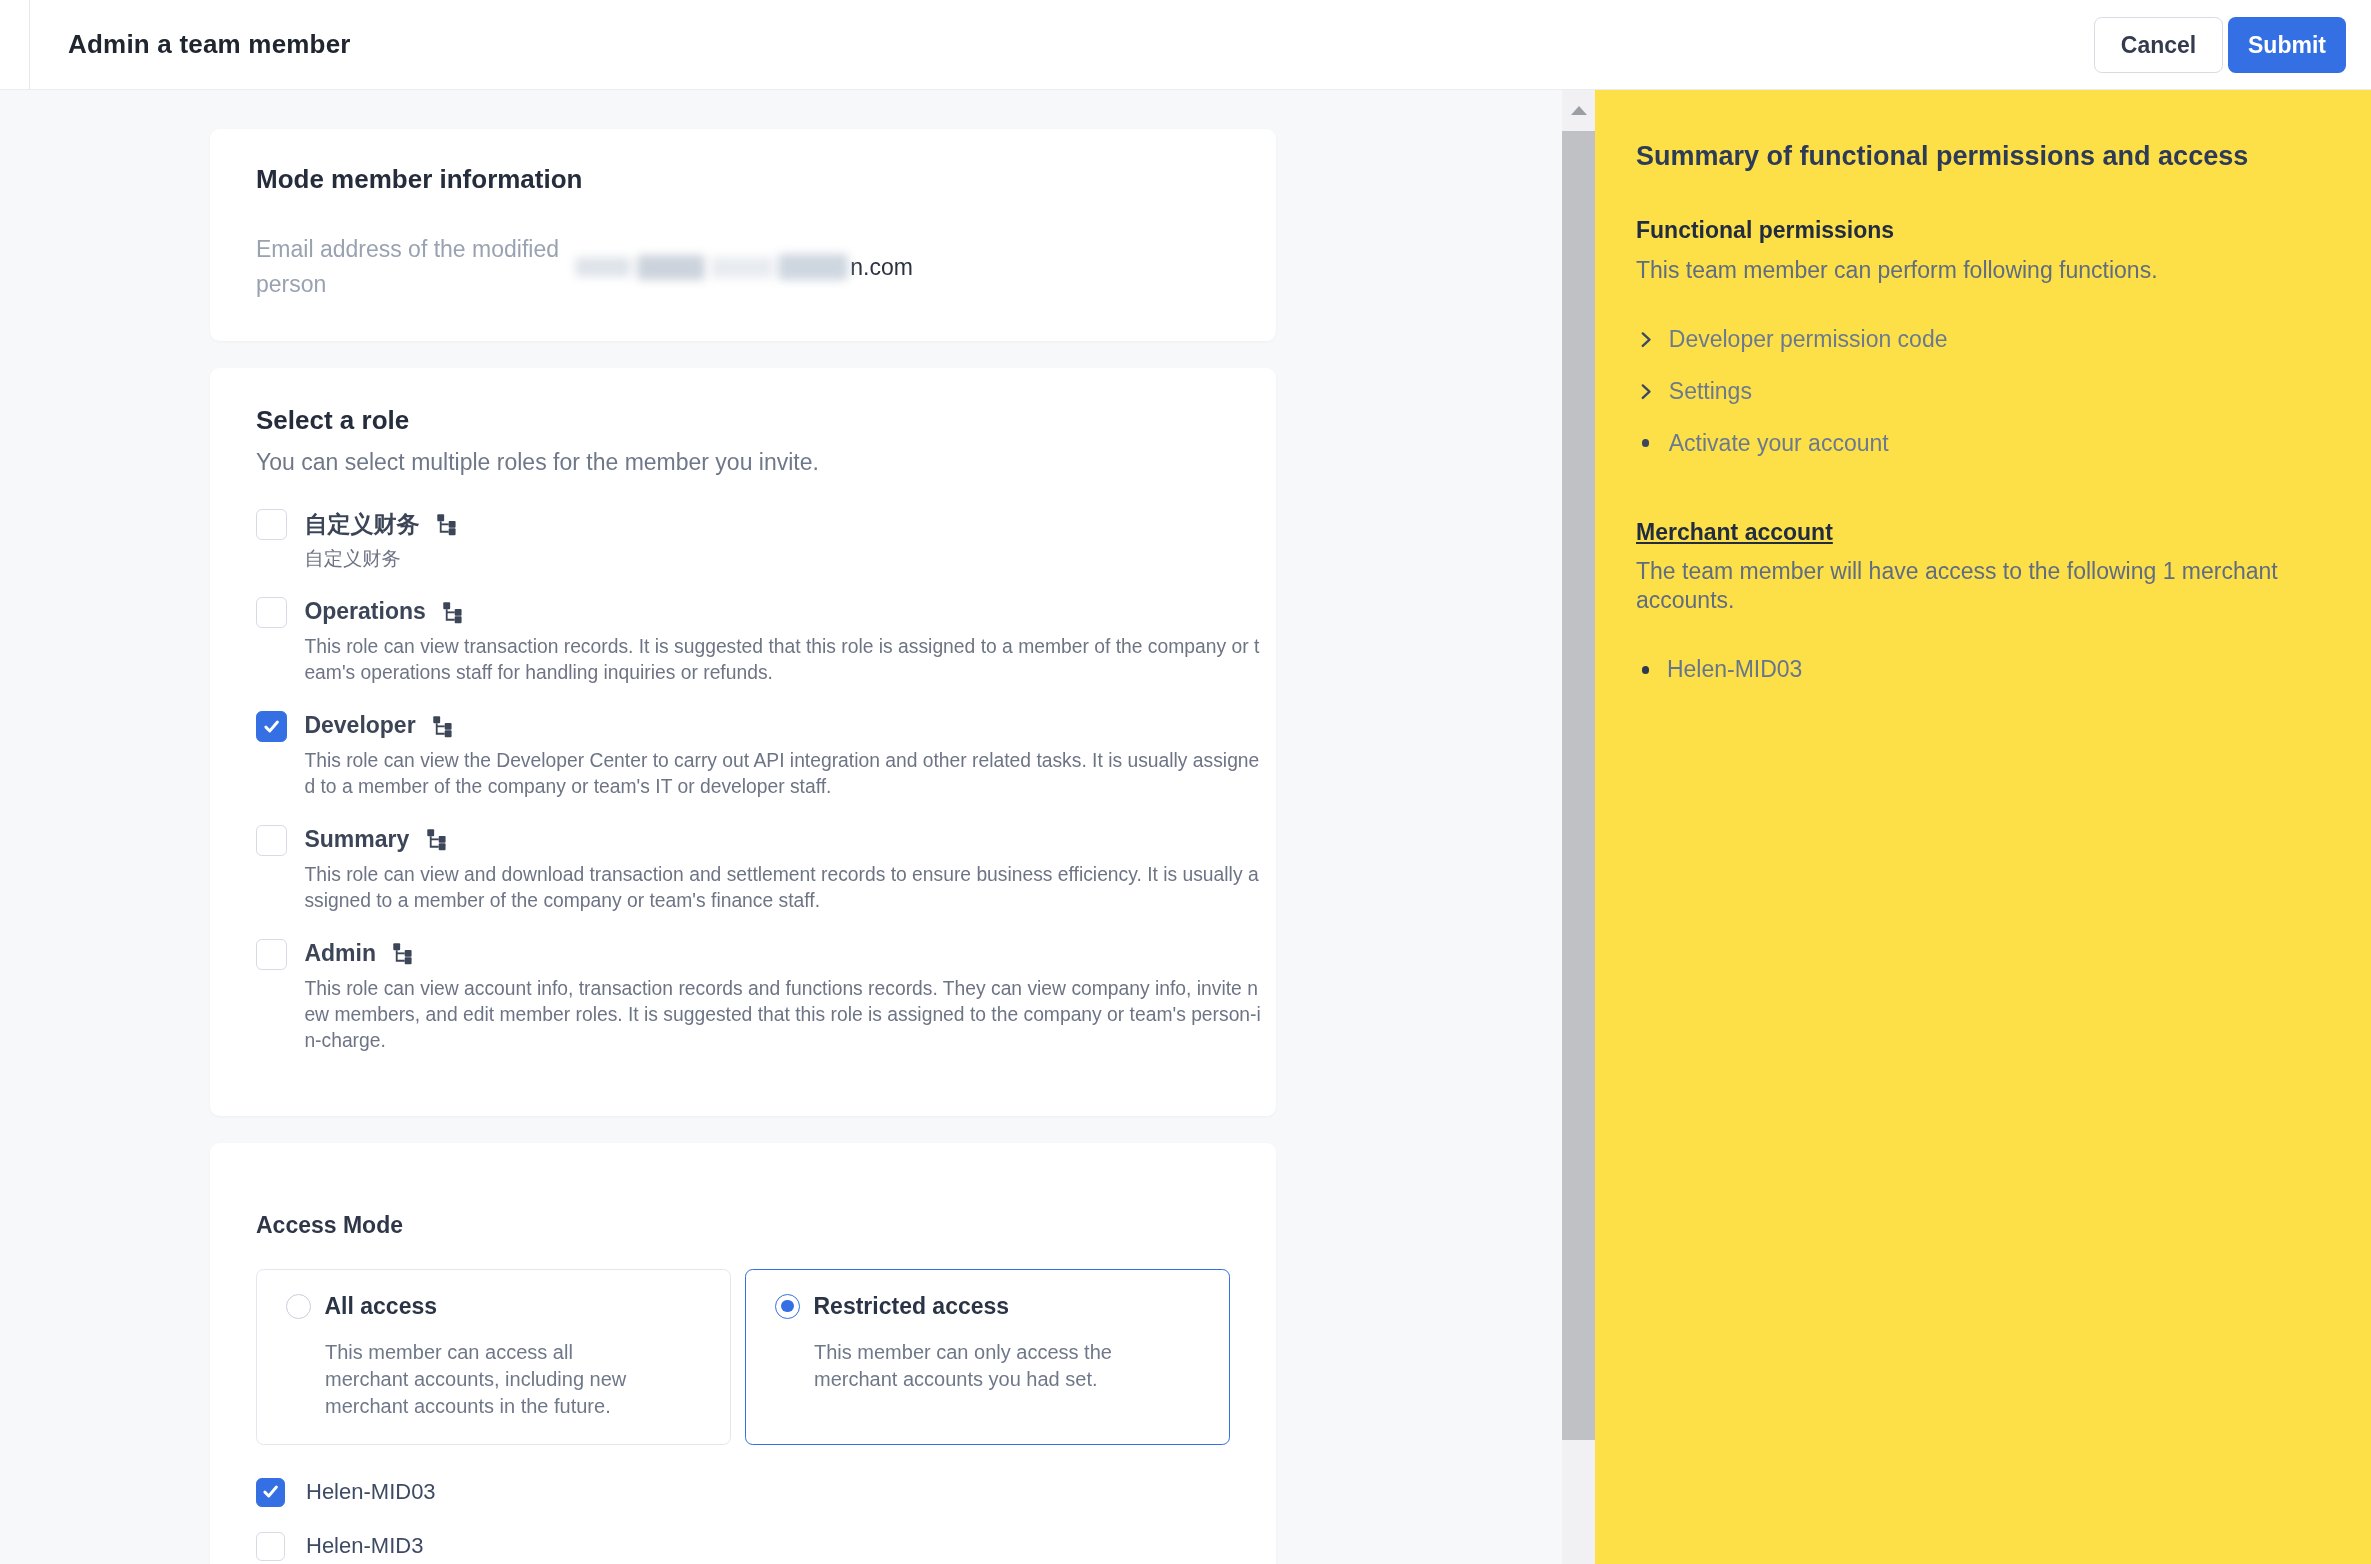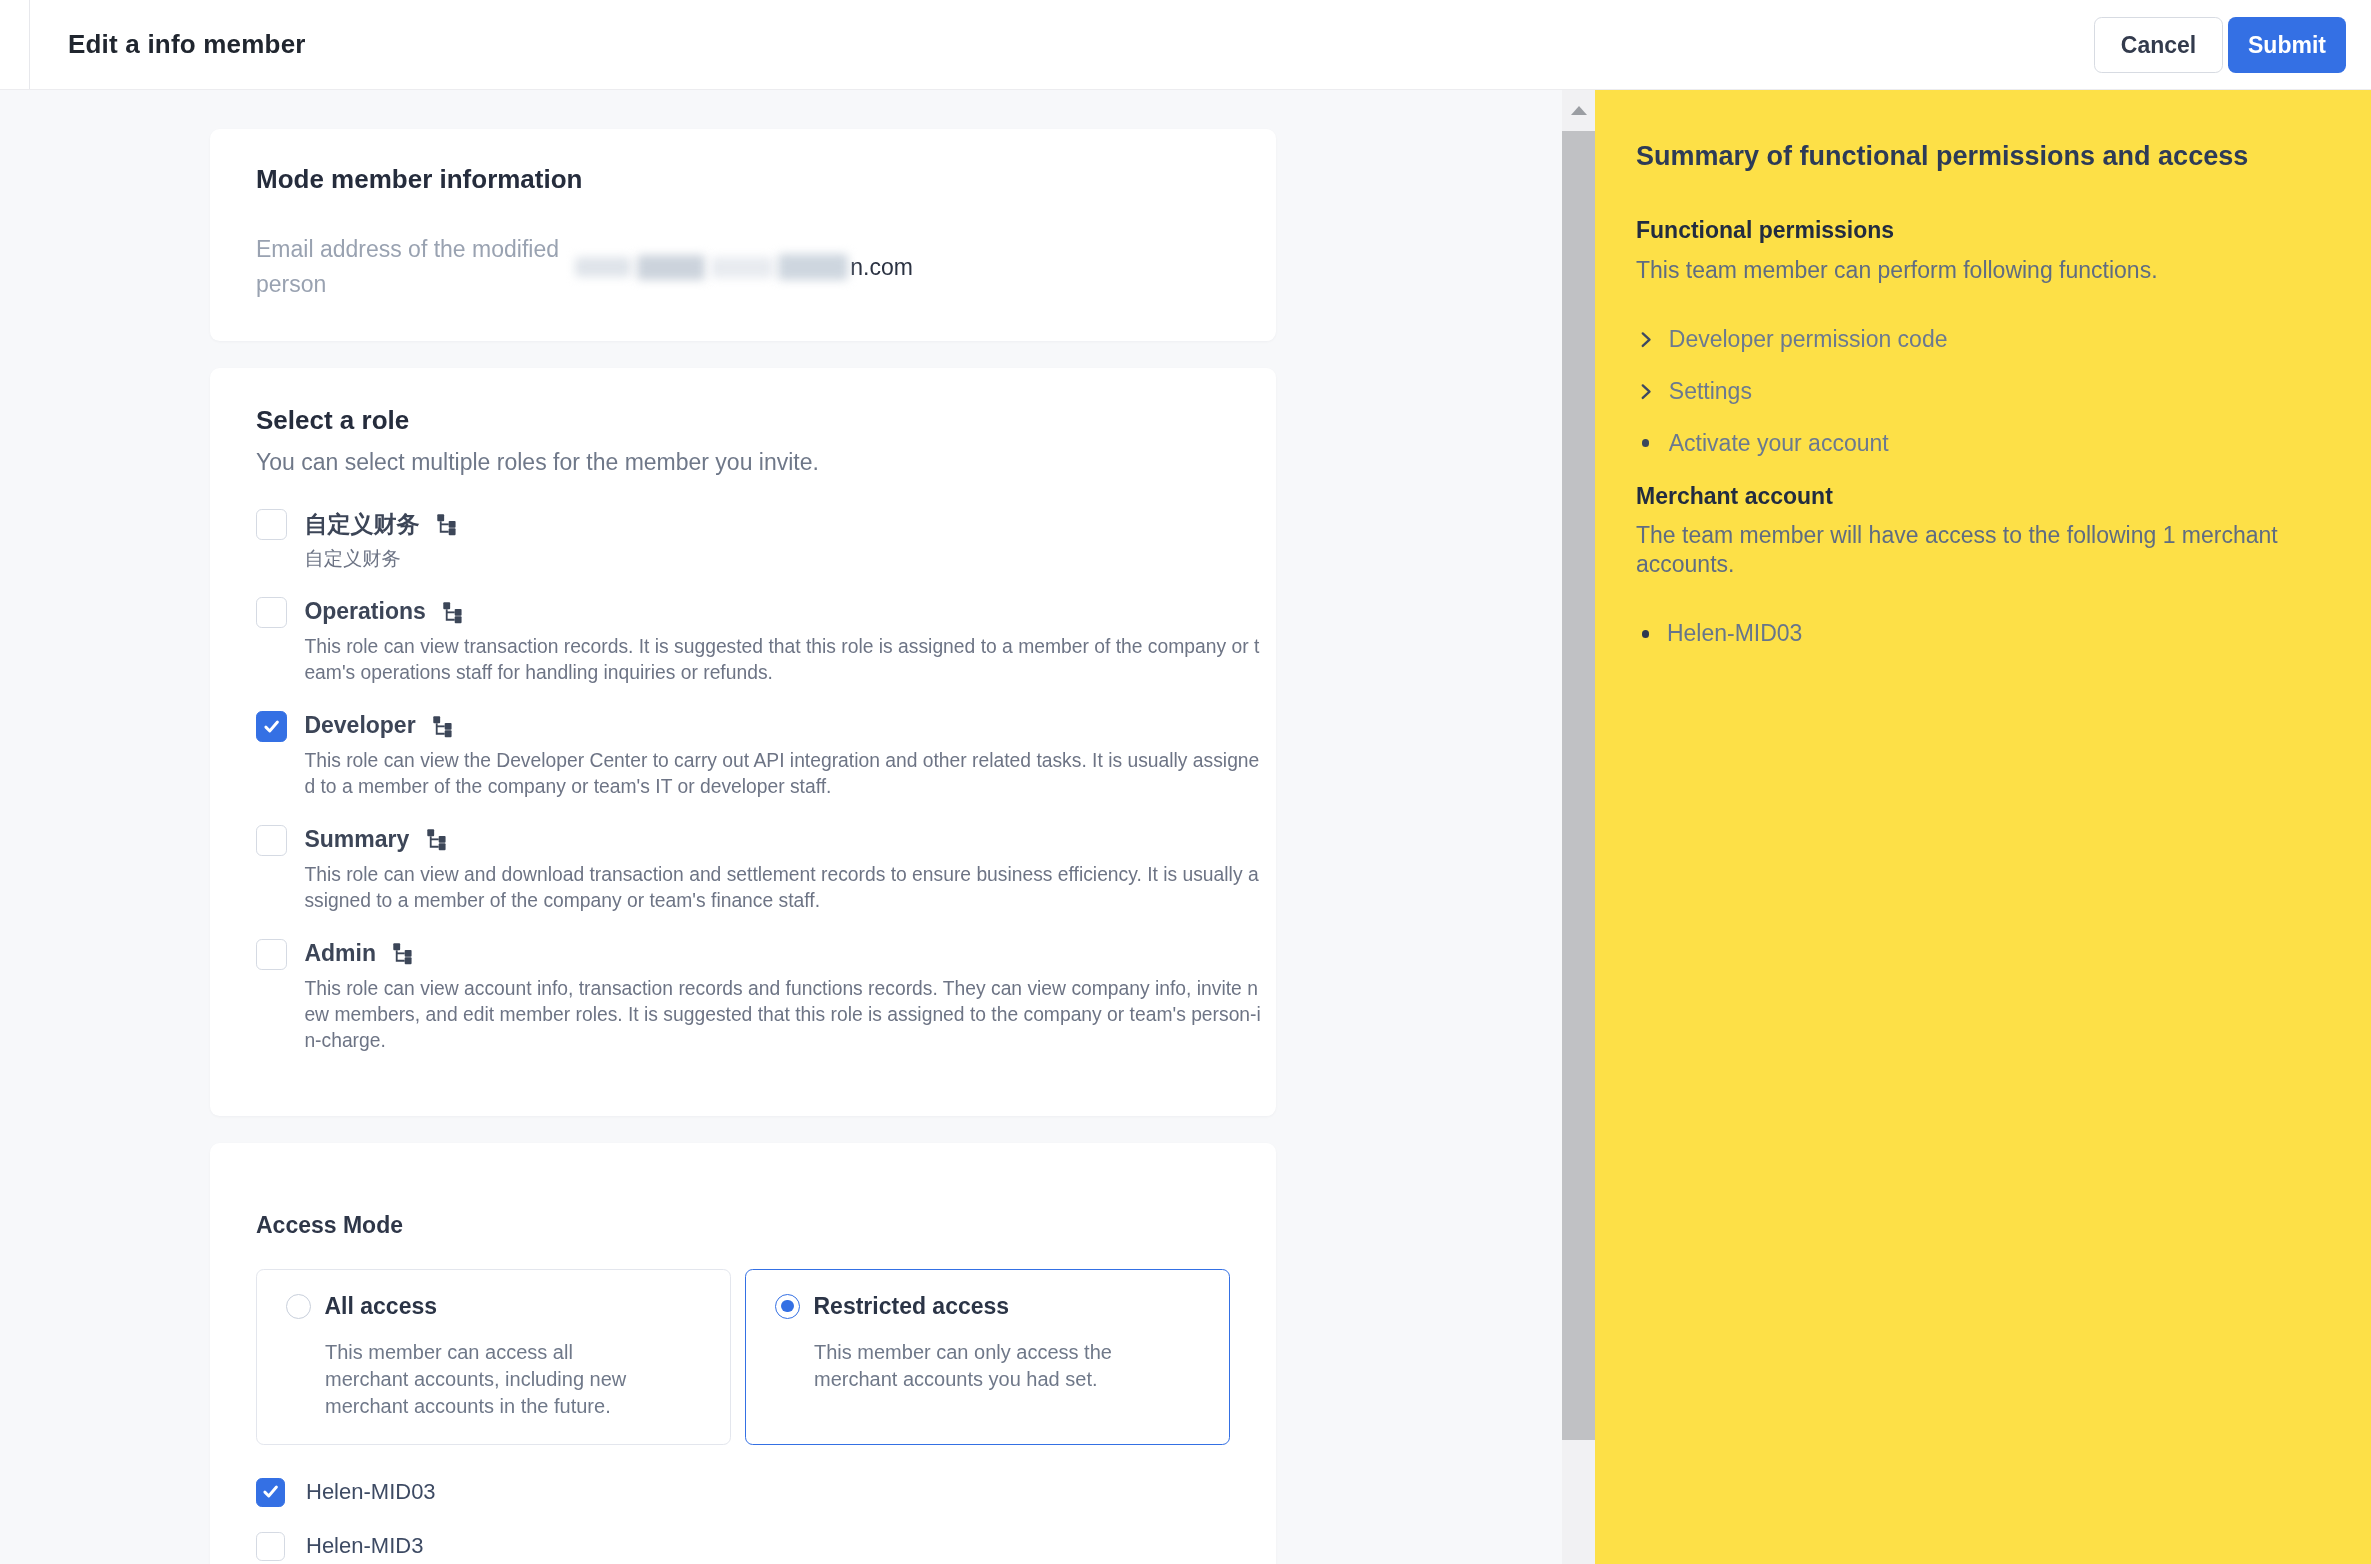--- a/index.html
+++ b/index.html
@@ -81,32 +81,32 @@
   
   .summary-title { font-size:27px; line-height:33px; font-weight:700; color:#2d3b57; }
   .summary-sub-title { margin-top:42px; font-size:23px; line-height:31px; font-weight:700; color:#222c40; }
   .summary-text { margin-top:9.7px; font-size:23px; line-height:29px; color:#5f6c82; }
   .perm-list { margin-top:39px; }
   .perm-item { display:flex; align-items:center; margin-bottom:21px; height:31px; cursor:pointer; }
   .perm-item .chev { width:19.3px; height:19.3px; flex:none; }
   .perm-item.bullet { cursor:default; }
   .dot { width:7.7px; height:7.7px; border-radius:50%; background:#3a465c; margin:0 5.8px; flex:none; }
   .perm-label { margin-left:13.5px; font-size:23px; color:#6b7990; }
-  .merchant-title { margin-top:22px; }
+  .merchant-title { margin-top:58px;text-decoration:underline; }
   .merchant-list { margin-top:41px; }
   .merchant-item { display:flex; align-items:center; }
   .merchant-item .dot { background:#2e3950; }
   .merchant-label { margin-left:11.6px; font-size:23px; color:#66758c; }
 </style>
 </head>
 <body>
 
 <header class="page-header">
   <div class="header-left-divider"></div>
-  <h1 class="page-title">Edit a info member</h1>
+  <h1 class="page-title">Admin a team member</h1>
   <div class="header-actions">
     <button class="btn btn-cancel">Cancel</button>
     <button class="btn btn-submit">Submit</button>
   </div>
 </header>
 
 <div class="content-row">
 
   <main class="scroll-area">
 

